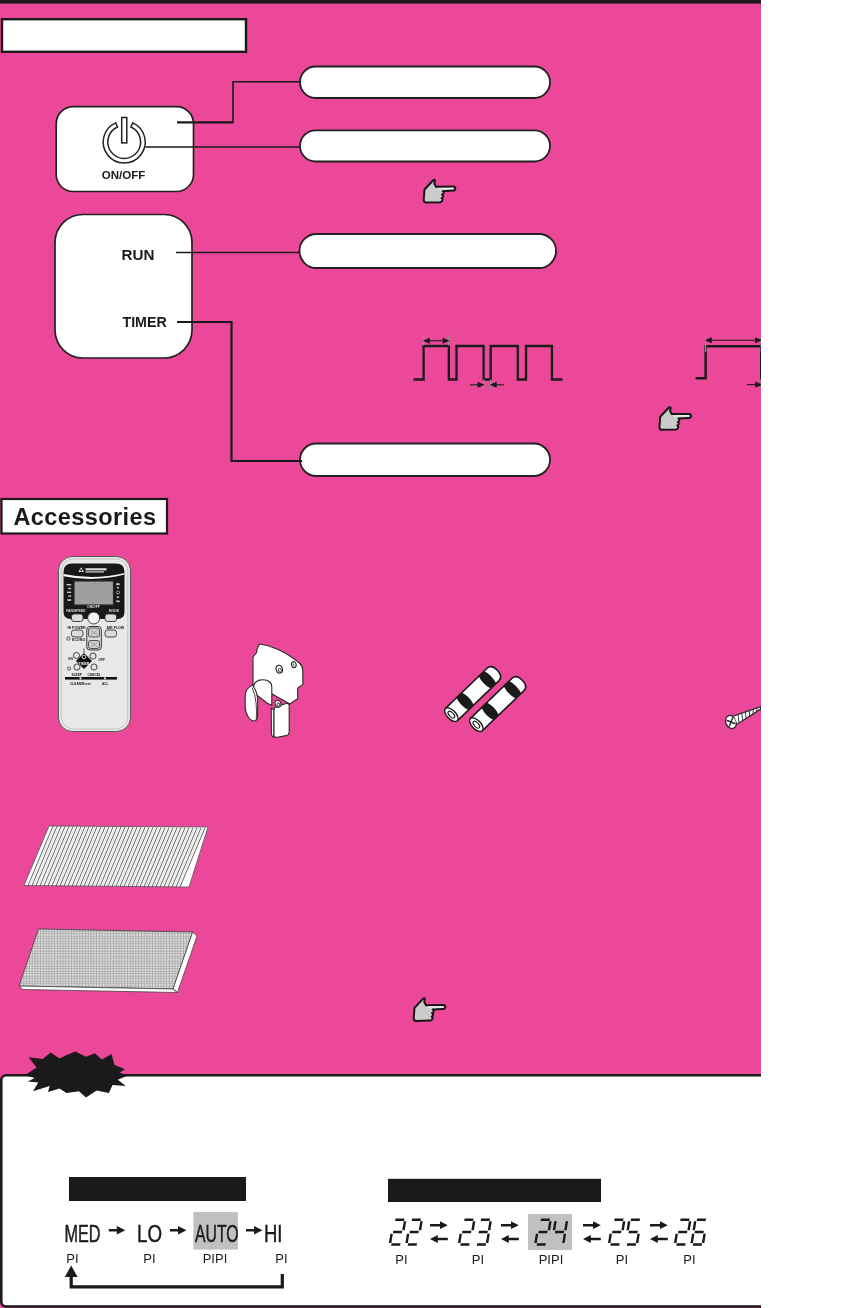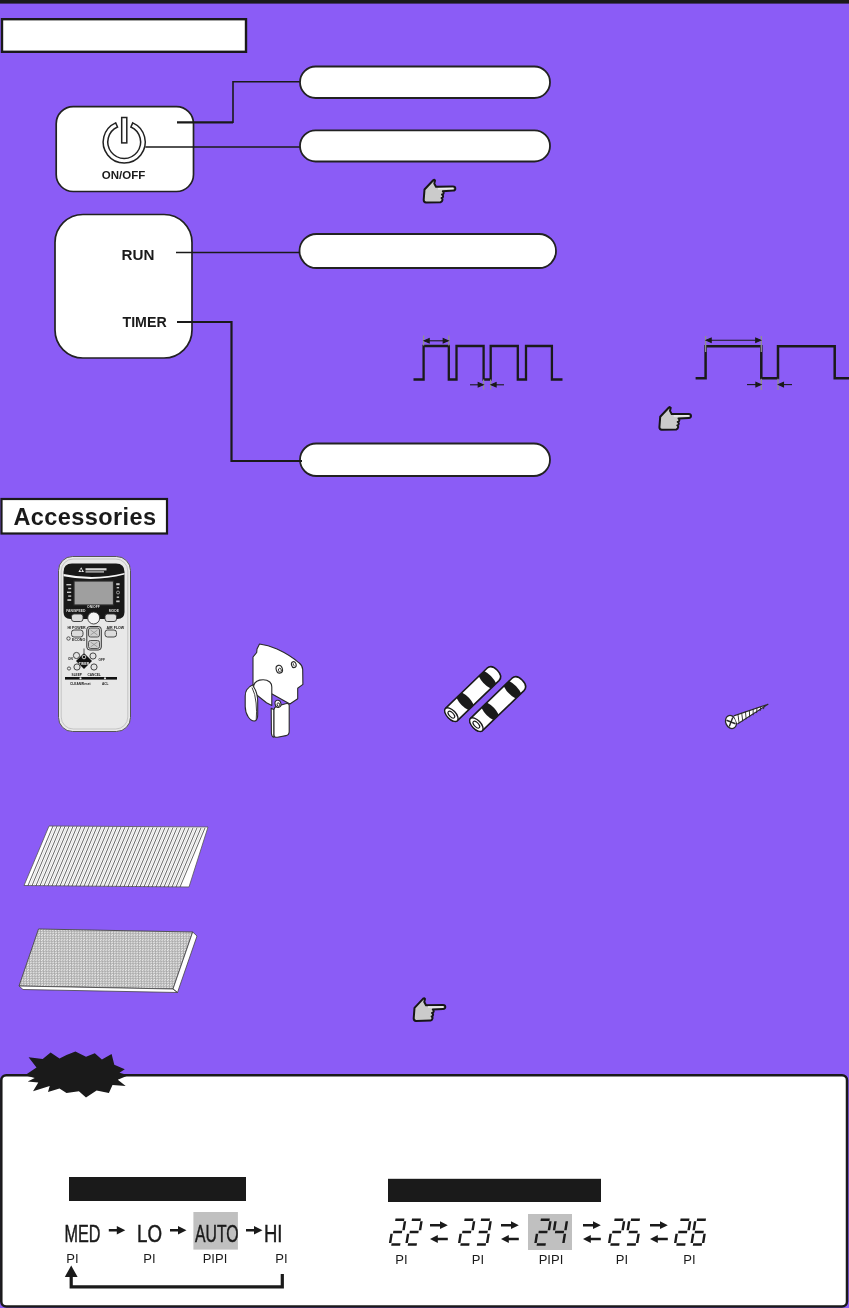--- a/index.html
+++ b/index.html
@@ -1,16 +1,16 @@
 <!DOCTYPE html>
 <html><head>
 <meta charset="utf-8">
 <style>
   html,body{margin:0;padding:0;background:#fff;}
-  #page{position:relative;width:849px;height:1308px;background:#8b5cf6;overflow:hidden;
+  #page{position:relative;width:761px;height:1308px;background:#ec4899;overflow:hidden;
         font-family:"Liberation Sans",sans-serif;}
   svg{display:block;}
 </style>
 </head>
 <body>
 <div id="page">
 <svg width="849" height="1308" viewBox="0 0 849 1308">
 
   <rect x="0" y="0" width="849" height="3.6" fill="#1a1a1a"></rect>
 

